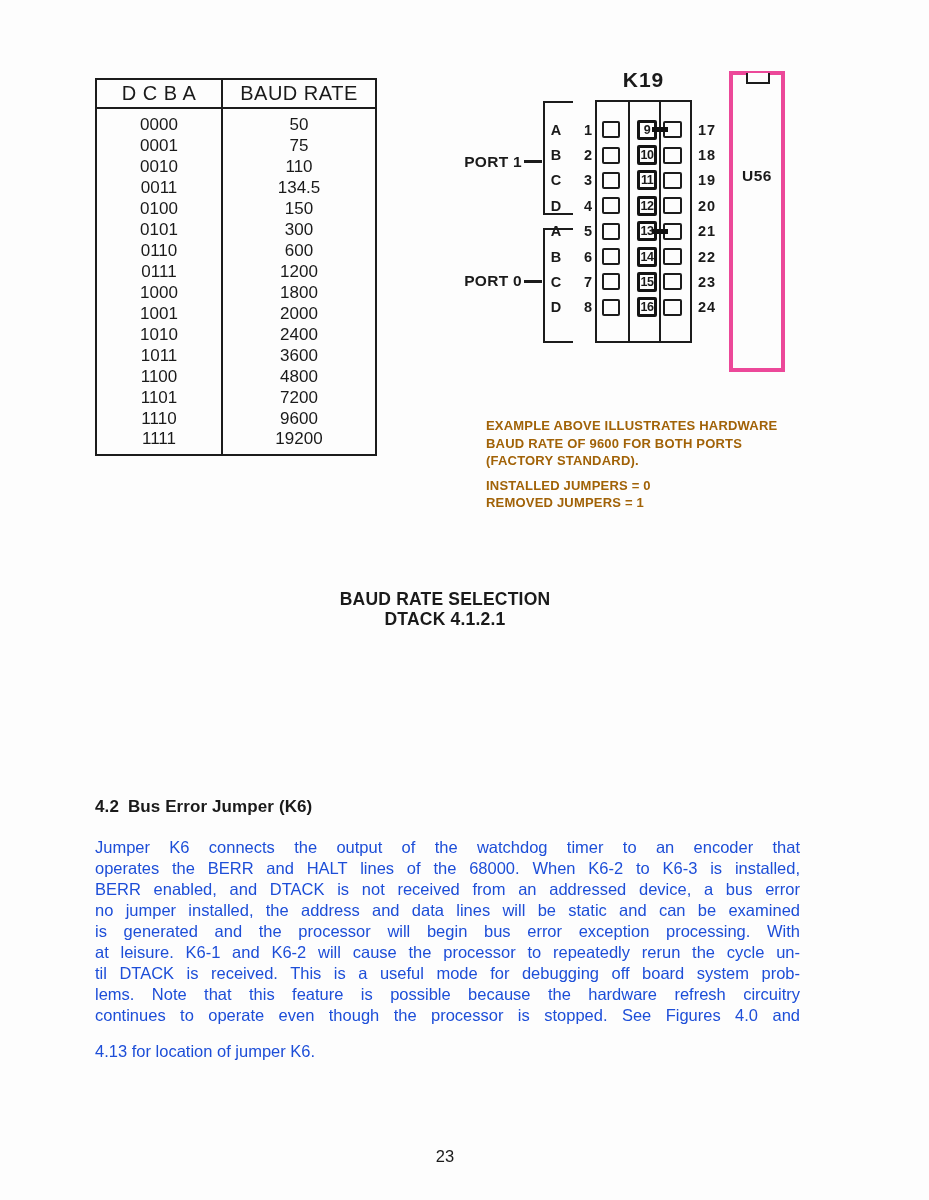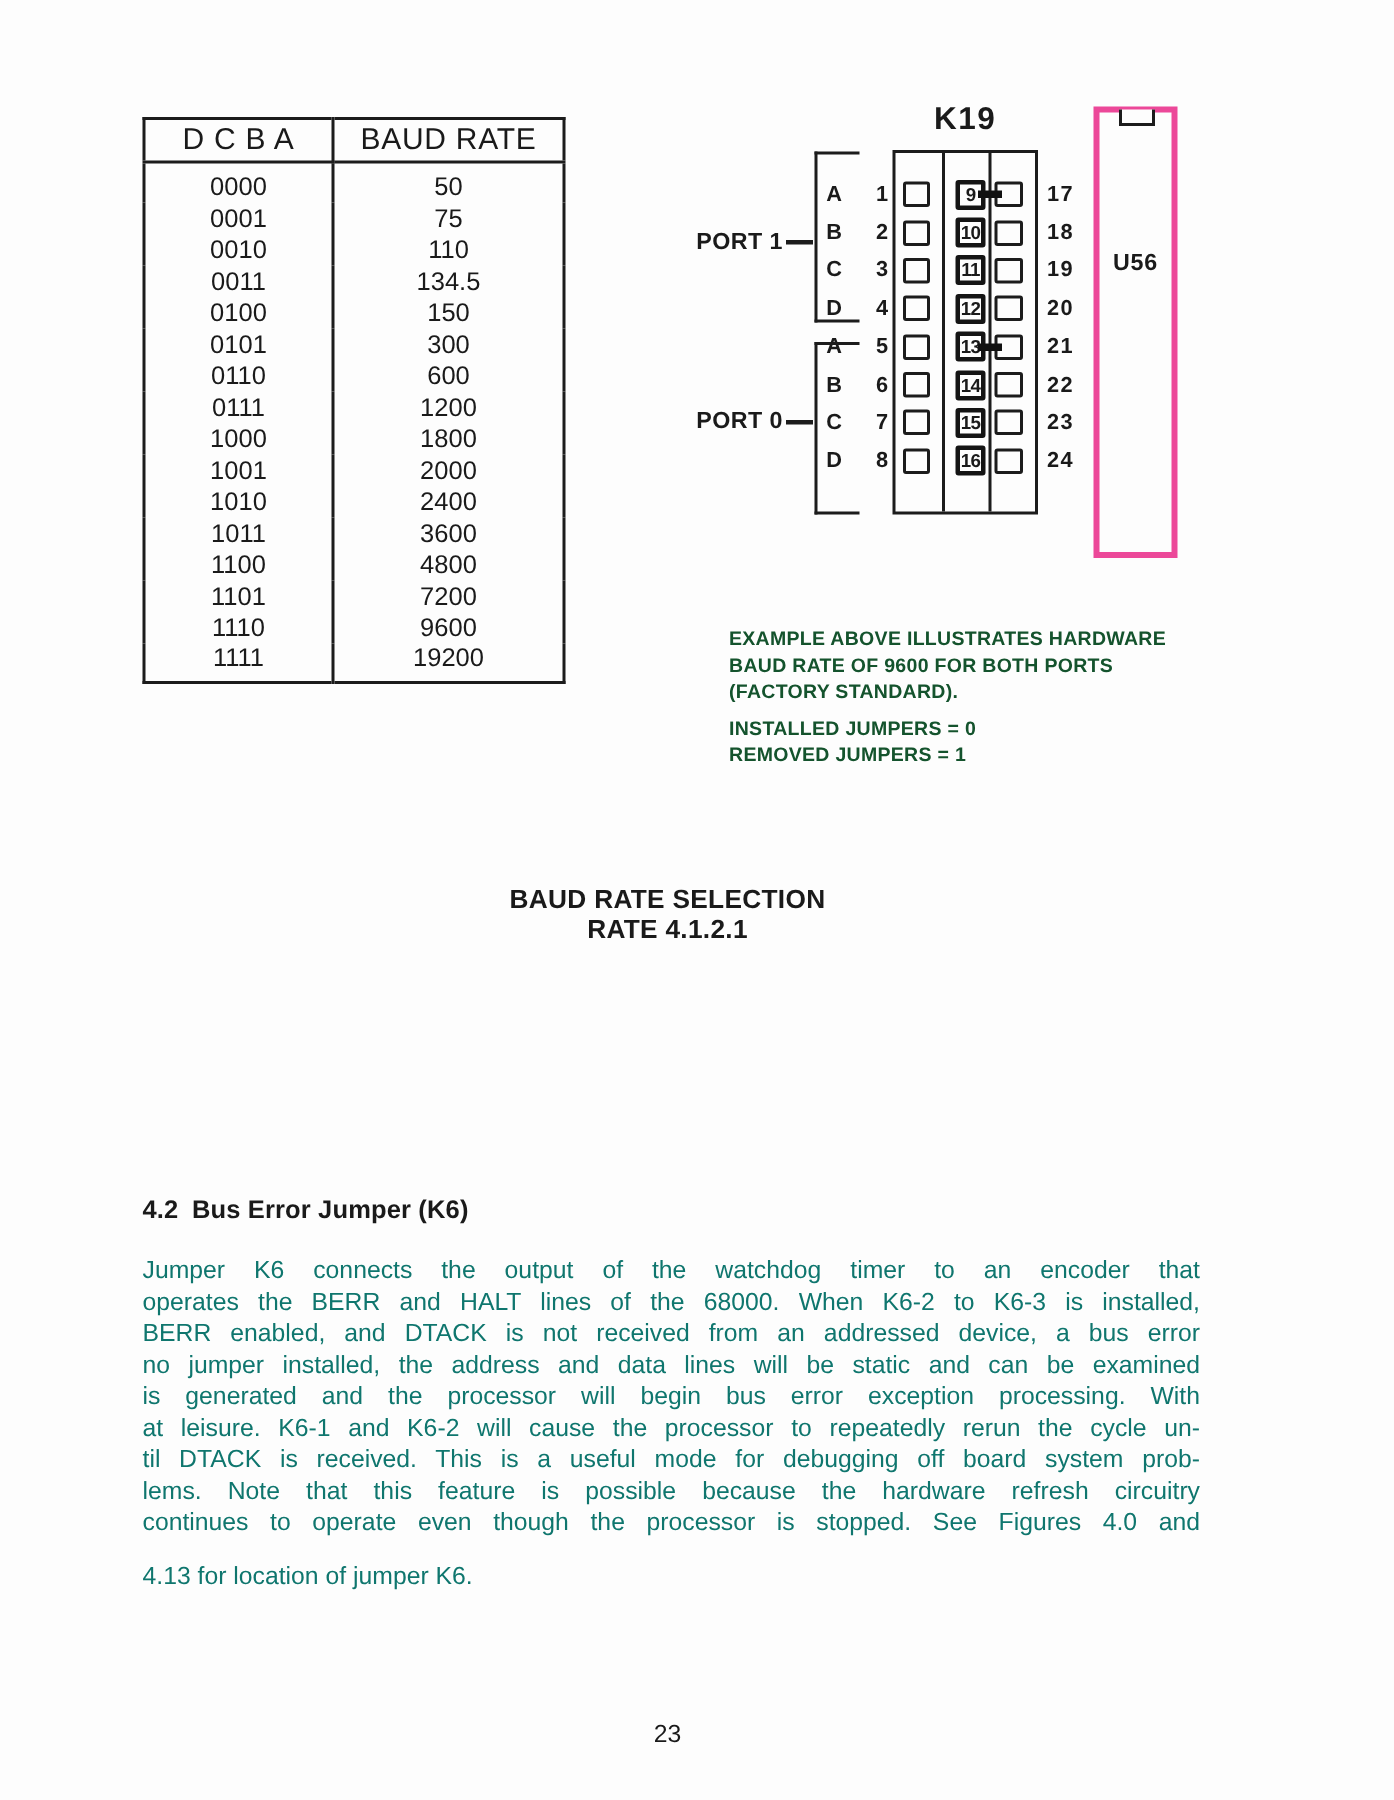--- a/index.html
+++ b/index.html
@@ -65,32 +65,32 @@
   .port-dash.p0 { left:524px; top:280px; }
 
   .chip { left:729px; top:71px; width:56px; height:301px; border:4px solid #ec4899; }
   .chip-notch { position:absolute; left:13px; top:-2px; width:24px; height:11px;
     background:#fdfdfd; border:2px solid #1c1c1c; border-top:none; }
   .chip-label { margin-top:92px; text-align:center; font-size:15.5px;
     font-weight:bold; letter-spacing:0.5px; }
 
   
   .example-note { left:486px; top:417px; width:310px; font-size:13px;
-    font-weight:600; line-height:17.5px; letter-spacing:0.2px; color:#14532d; }
+    font-weight:600; line-height:17.5px; letter-spacing:0.2px; color:#a16207; }
   .example-note .legend { margin-top:7px; }
 
   .figure-caption { left:250px; top:589px; width:390px; text-align:center;
     font-size:17.5px; font-weight:bold; line-height:20px; letter-spacing:0.2px; }
 
   .section-heading { left:95px; top:797px; font-size:17px; font-weight:bold;
     letter-spacing:0.1px; }
   .section-heading .num { margin-right:9px; }
 
   .body-text { left:95px; top:837px; width:705px; font-size:16.5px;
-    line-height:21px; color:#0f766e; }
+    line-height:21px; color:#1d4ed8; }
   .body-line { text-align:justify; text-align-last:justify; }
   .body-line.last { text-align-last:left;margin-top:15px; }
 
   .page-number { left:250px; top:1147px; width:390px; text-align:center;
     font-size:16.5px; }
 </style>
 </head>
 <body>
 
 <div class="page">
@@ -271,21 +271,21 @@
     <div>BAUD RATE OF 9600 FOR BOTH PORTS</div>
     <div>(FACTORY STANDARD).</div>
     <div class="legend">
       <div>INSTALLED JUMPERS = 0</div>
       <div>REMOVED JUMPERS = 1</div>
     </div>
   </div>
 
   <div class="abs figure-caption">
     <div>BAUD RATE SELECTION</div>
-    <div>RATE 4.1.2.1</div>
+    <div>DTACK 4.1.2.1</div>
   </div>
 
   <div class="abs section-heading">
     <span class="num">4.2</span><span>Bus Error Jumper (K6)</span>
   </div>
 
   <div class="abs body-text">
     <div class="body-line">Jumper K6 connects the output of the watchdog timer to an encoder that</div>
     <div class="body-line">operates the BERR and HALT lines of the 68000. When K6-2 to K6-3 is installed,</div>
     <div class="body-line">BERR enabled, and DTACK is not received from an addressed device, a bus error</div>

